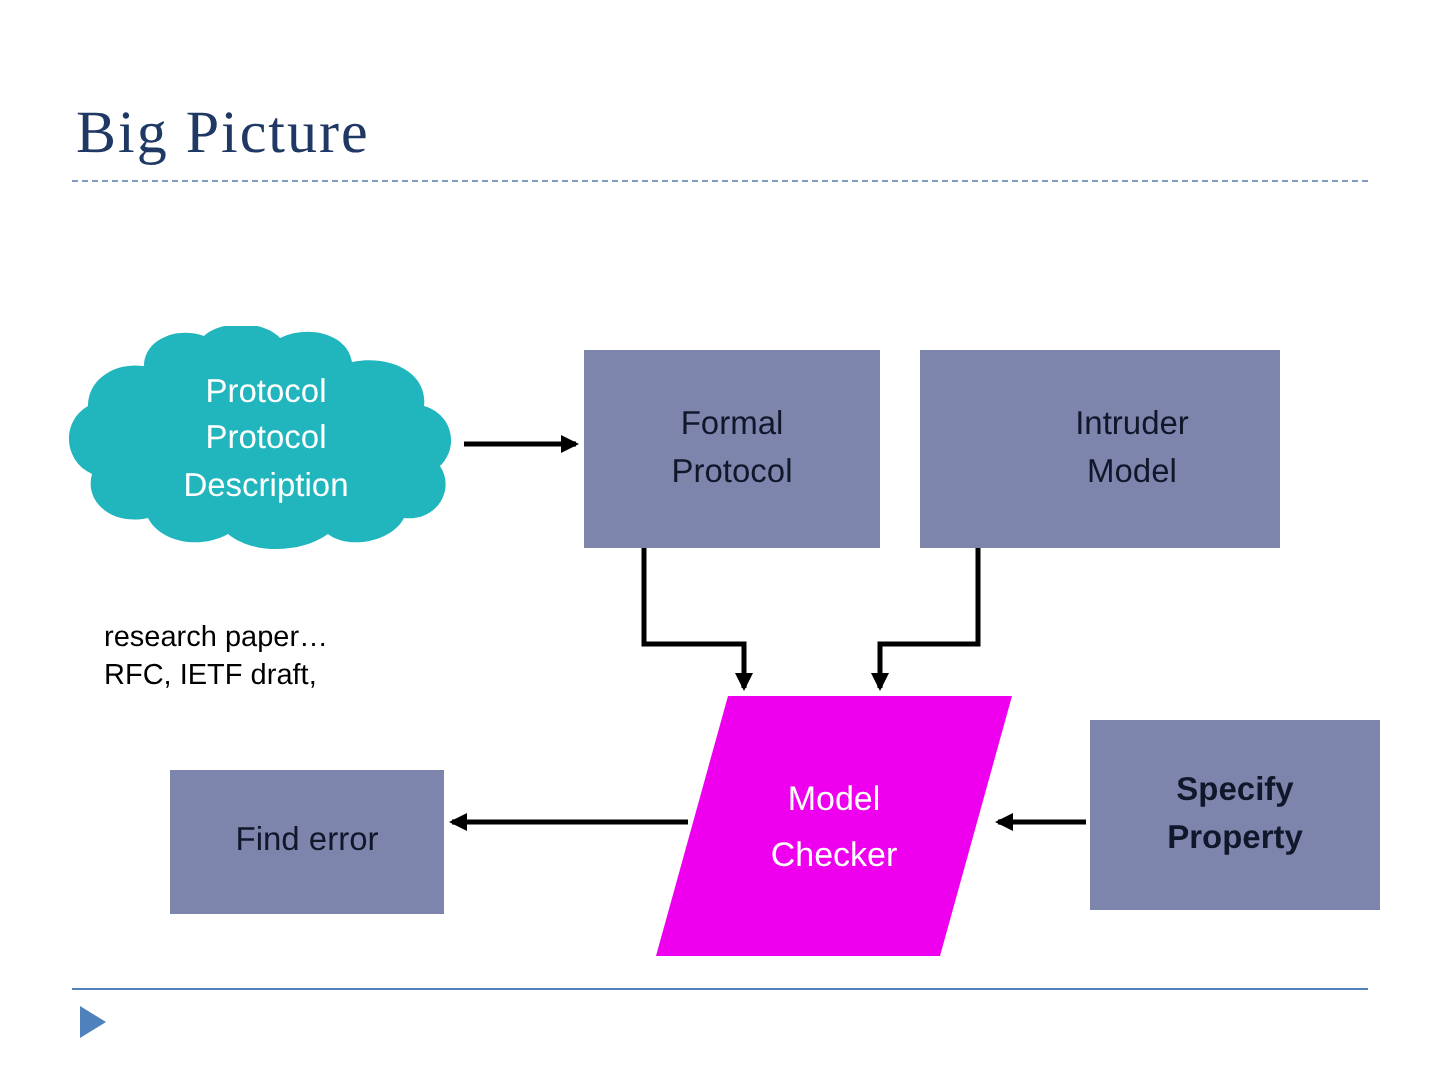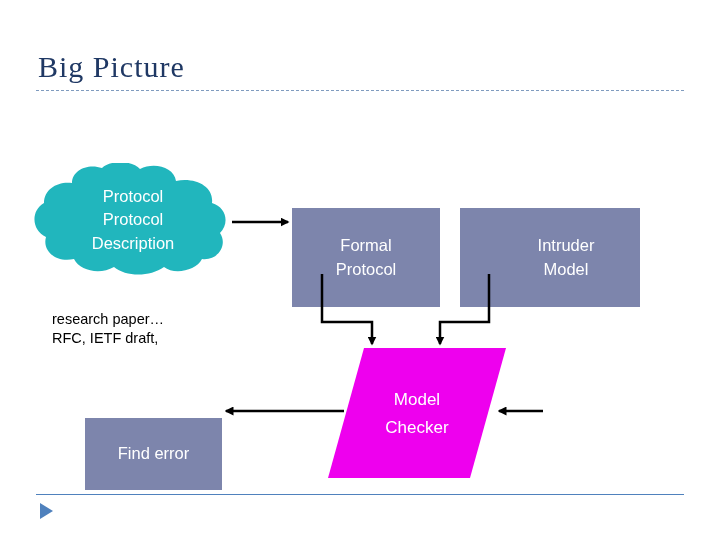--- a/index.html
+++ b/index.html
@@ -78,28 +78,27 @@
     font-size: 16.5px;
     color: #ffffff;
     line-height: 1.42;
     pointer-events: none;
   }
 
   
   .box {
     position: absolute;
     background: #7d85ac;
-    color: #ffffff;
+    color: #0f172a;
     display: flex;
     align-items: center;
     justify-content: center;
     text-align: center;
     font-size: 16.5px;
     line-height: 1.42;
-    margin-top: 33px;
   }
   .box-formal {
     left: 292px;
     top: 175px;
     width: 148px;
     height: 99px;
   }
   .box-intruder {
     left: 460px;
     top: 175px;
@@ -211,20 +210,26 @@
   <div class="parallelogram">
     <svg width="178" height="130" viewBox="0 0 178 130" xmlns="http://www.w3.org/2000/svg">
       <polygon points="36,0 178,0 142,130 0,130" fill="#ee00ee"></polygon>
     </svg>
     <div class="parallelogram-label">
       <div>Model</div>
       <div>Checker</div>
     </div>
   </div>
 
+  <div class="box box-specify">
+    <div>
+      <div>Specify</div>
+      <div>Property</div>
+    </div>
+  </div>
 
   <svg class="connectors" viewBox="0 0 720 540" xmlns="http://www.w3.org/2000/svg">
     <defs>
       <marker id="arrowhead" markerWidth="9" markerHeight="9" refX="7.5" refY="4.5" orient="auto" markerUnits="userSpaceOnUse">
         <polygon points="0,0 9,4.5 0,9" fill="#000000"></polygon>
       </marker>
     </defs>
 
     <line x1="232" y1="222" x2="288" y2="222" stroke="#000000" stroke-width="2.5" marker-end="url(#arrowhead)"></line>
 

